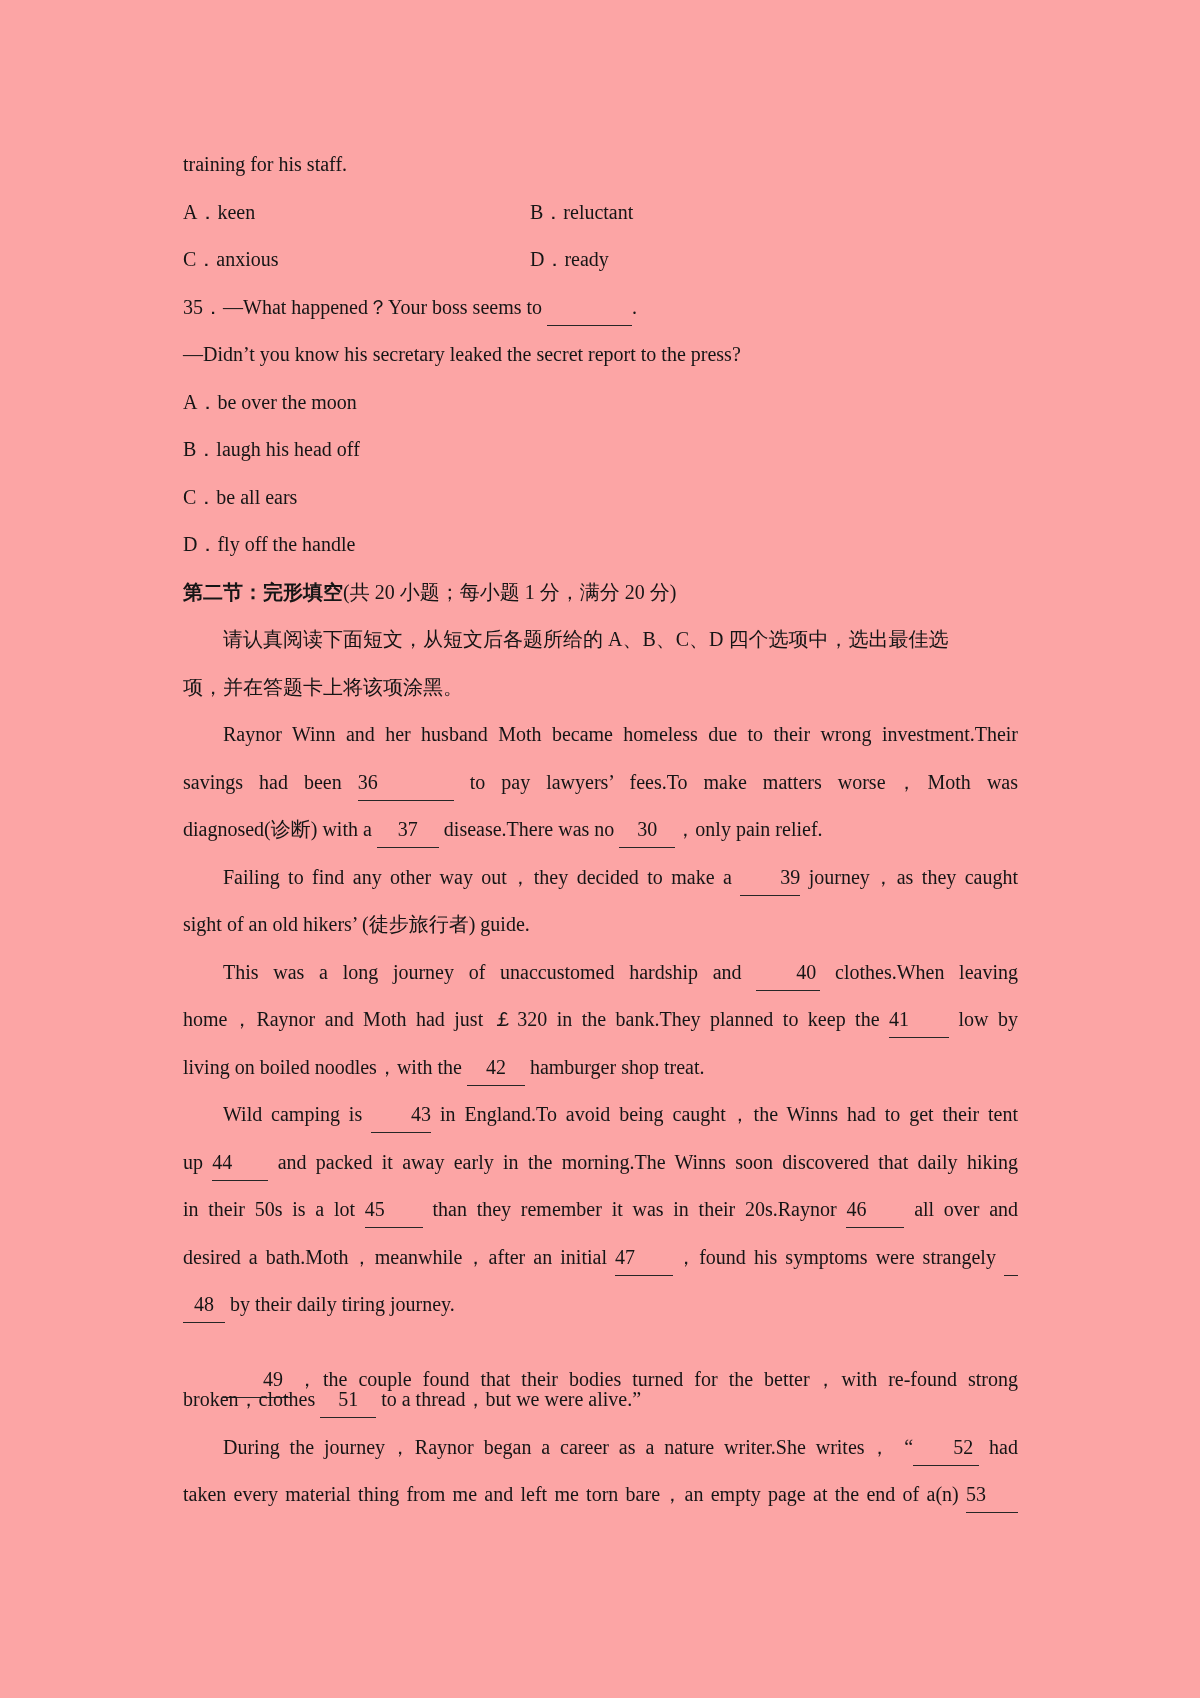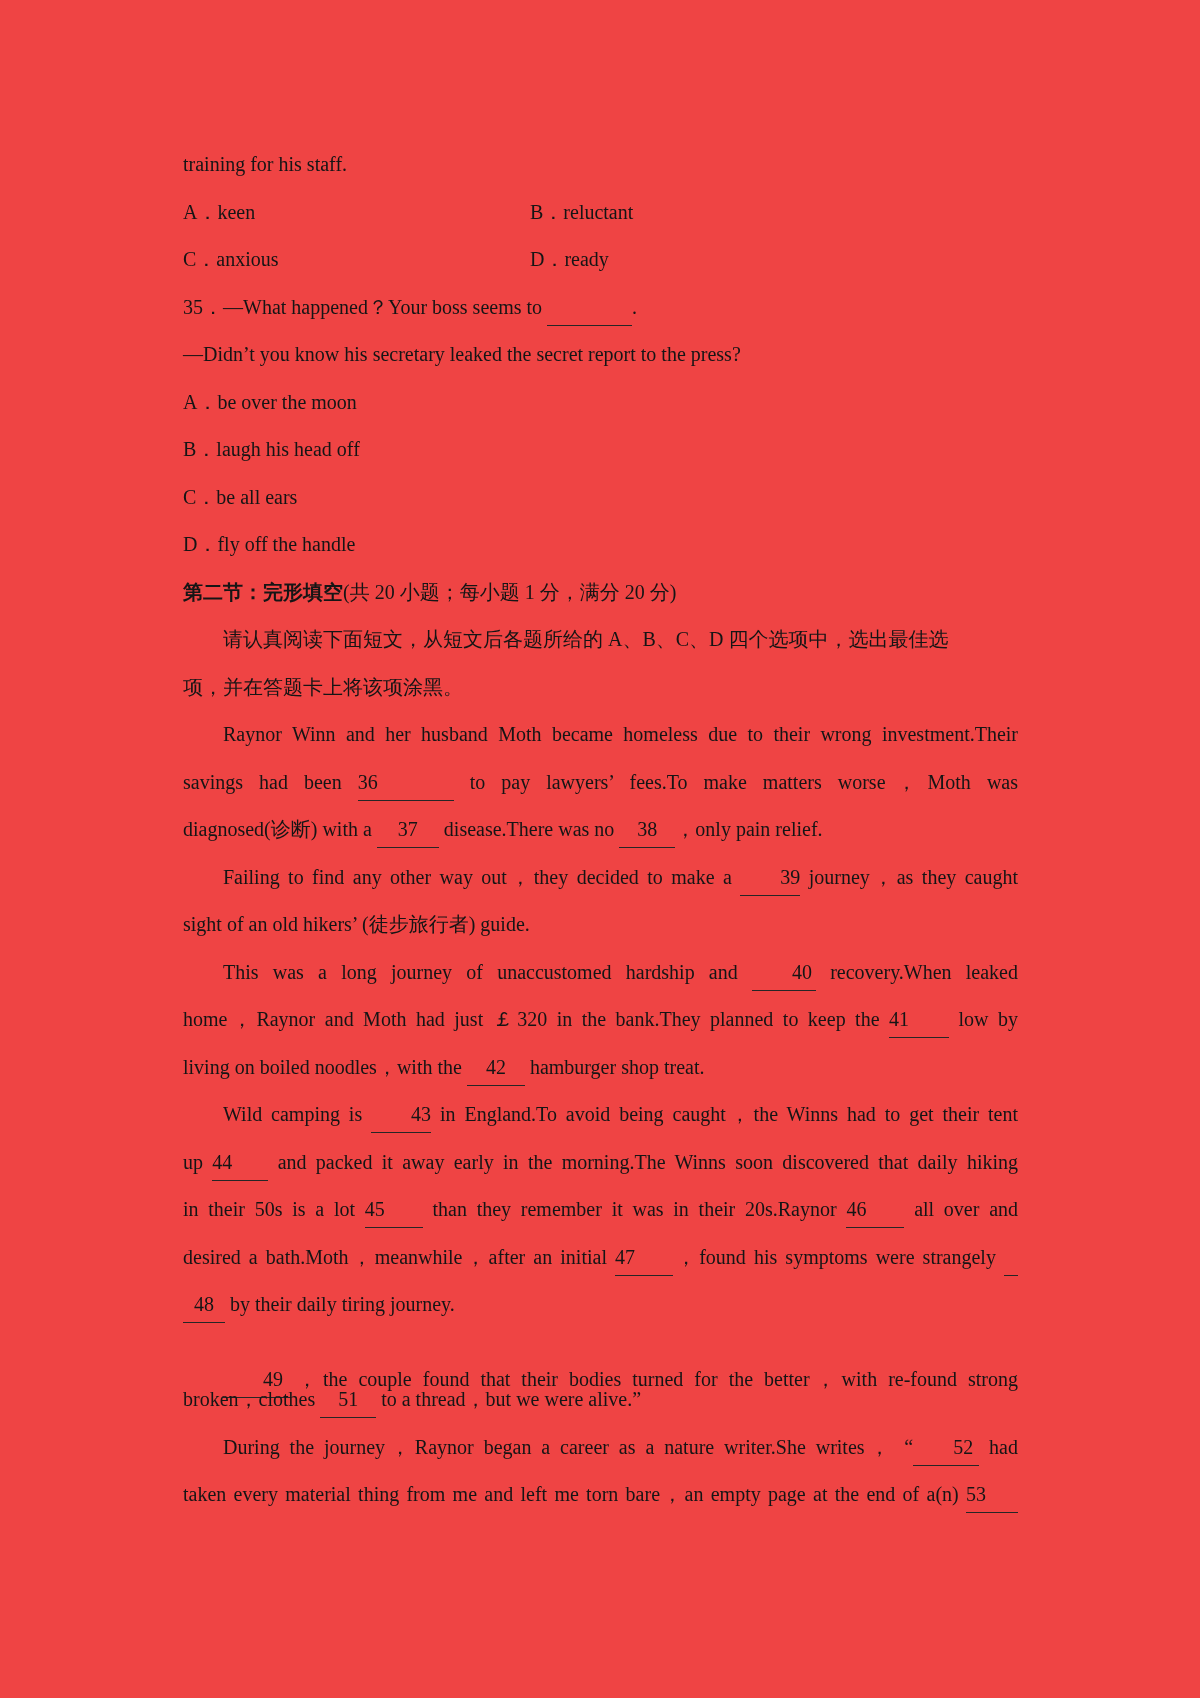--- a/index.html
+++ b/index.html
@@ -1,20 +1,20 @@
 <!DOCTYPE html>
 <html><head>
 <meta charset="utf-8">
 <style>
   html,body { margin:0; padding:0; background:#e8e8e8; }
   .page {
     position:relative;
     width:1200px; height:1698px;
     margin:0 auto;
-    background:#ef4444;
+    background:#fca5a5;
     overflow:hidden;
   }
   .content {
     position:absolute;
     left:183px; top:141px;
     width:835px;
     font-family:"Liberation Serif","DejaVu Serif",serif;
     font-size:20px;
     line-height:47.5px;
     color:#151515;
@@ -46,24 +46,24 @@
       <div class="line"><span>—Didn’t you know his secretary leaked the secret report to the press?</span></div>
       <div class="line"><span>A．be over the moon</span></div>
       <div class="line"><span>B．laugh his head off</span></div>
       <div class="line"><span>C．be all ears</span></div>
       <div class="line"><span>D．fly off the handle</span></div>
       <div class="line"><span class="seg-bold">第二节：完形填空</span><span>(共 20 小题；每小题 1 分，满分 20 分)</span></div>
       <div class="line ind"><span>请认真阅读下面短文，从短文后各题所给的 A、B、C、D 四个选项中，选出最佳选</span></div>
       <div class="line"><span>项，并在答题卡上将该项涂黑。</span></div>
       <div class="line j ind"><span>Raynor Winn and her husband Moth became homeless due to their wrong investment.Their</span></div>
       <div class="line j"><span>savings had been </span><span class="blank" style="min-width: 96px;">36</span><span> to pay lawyers’ fees.To make matters worse，Moth was</span></div>
-      <div class="line"><span>diagnosed(诊断) with a </span><span class="blank" style="min-width: 62px; text-align: center;">37</span><span> disease.There was no </span><span class="blank" style="min-width: 56px;">38</span><span>，only pain relief.</span></div>
+      <div class="line"><span>diagnosed(诊断) with a </span><span class="blank" style="min-width: 62px; text-align: center;">37</span><span> disease.There was no </span><span class="blank" style="min-width: 56px;">30</span><span>，only pain relief.</span></div>
       <div class="line j ind"><span>Failing to find any other way out，they decided to make a </span><span class="blank" style="min-width: 58px; margin-top: 12px;">39</span><span> journey，as they caught</span></div>
       <div class="line"><span>sight of an old hikers’ (徒步旅行者) guide.</span></div>
-      <div class="line j ind"><span>This was a long journey of unaccustomed hardship and </span><span class="blank" style="min-width: 64px;">40</span><span> recovery.When leaked</span></div>
+      <div class="line j ind"><span>This was a long journey of unaccustomed hardship and </span><span class="blank" style="min-width: 64px;">40</span><span> clothes.When leaving</span></div>
       <div class="line j"><span>home，Raynor and Moth had just ￡320 in the bank.They planned to keep the </span><span class="blank" style="min-width: 60px;">41</span><span> low by</span></div>
       <div class="line"><span>living on boiled noodles，with the </span><span class="blank" style="min-width: 58px;">42</span><span> hamburger shop treat.</span></div>
       <div class="line j ind"><span>Wild camping is </span><span class="blank" style="min-width: 58px;">43</span><span> in England.To avoid being caught，the Winns had to get their tent</span></div>
       <div class="line j"><span>up </span><span class="blank" style="min-width: 56px;">44</span><span> and packed it away early in the morning.The Winns soon discovered that daily hiking</span></div>
       <div class="line j"><span>in their 50s is a lot </span><span class="blank" style="min-width: 58px;">45</span><span> than they remember it was in their 20s.Raynor </span><span class="blank" style="min-width: 58px;">46</span><span> all over and</span></div>
       <div class="line j"><span>desired a bath.Moth，meanwhile，after an initial </span><span class="blank" style="min-width: 58px;">47</span><span>，found his symptoms were strangely </span><span class="blank" style="min-width: 14px;">&nbsp;</span></div>
       <div class="line"><span class="blank" style="min-width: 42px;">48</span><span> by their daily tiring journey.</span></div>
       <div class="line j ind"><span class="blank" style="min-width: 68px; margin-top: 40px;">49</span><span>，the couple found that their bodies turned for the better，with re-found strong</span></div>
       <div class="line"><span>broken，clothes </span><span class="blank" style="min-width: 56px;">51</span><span> to a thread，but we were alive.”</span></div>
       <div class="line j ind"><span>During the journey，Raynor began a career as a nature writer.She writes， “</span><span class="blank" style="min-width: 66px;">52</span><span> had</span></div>

